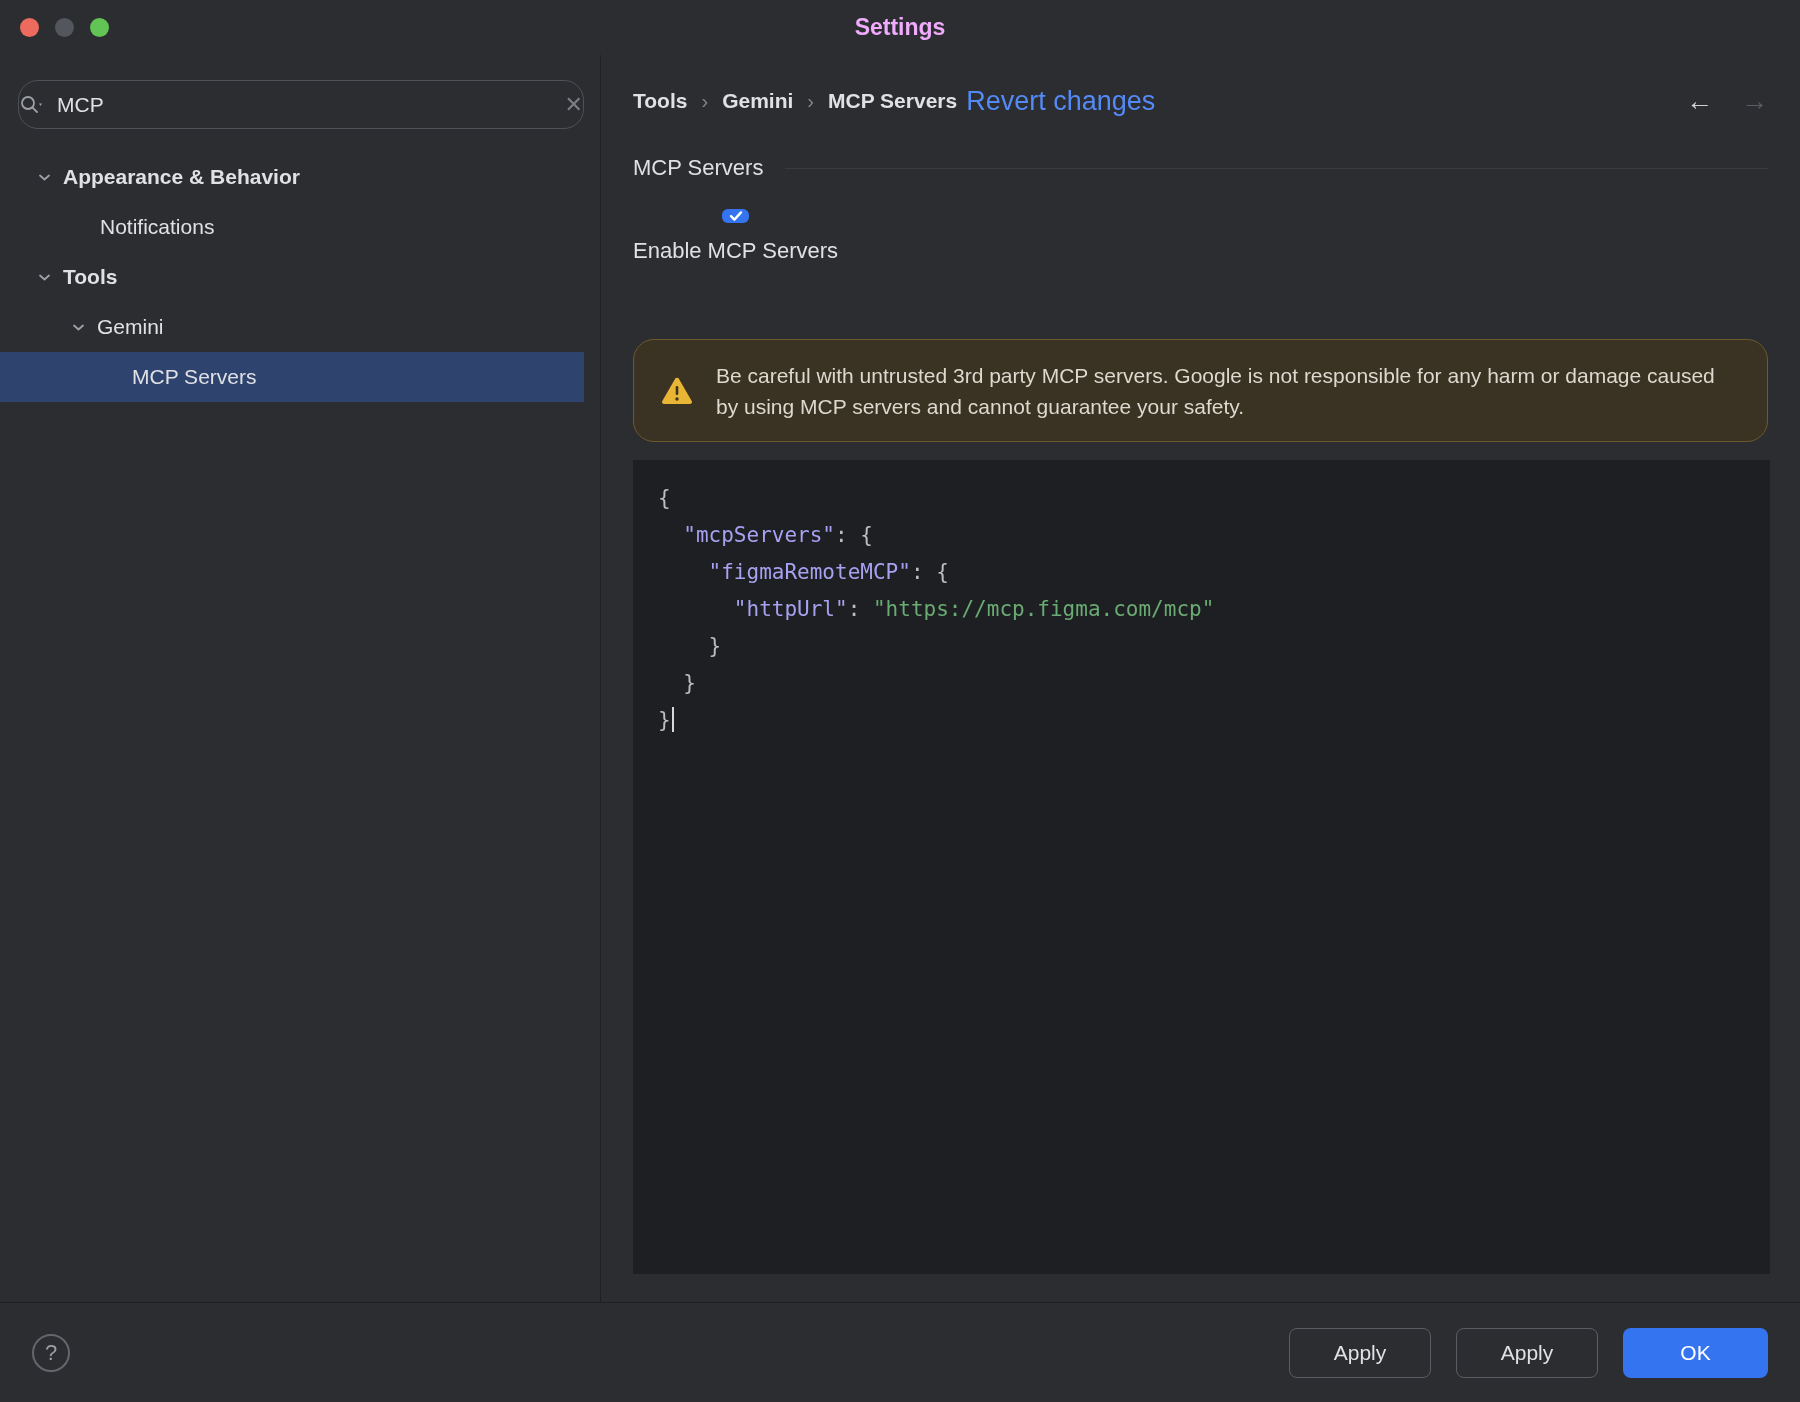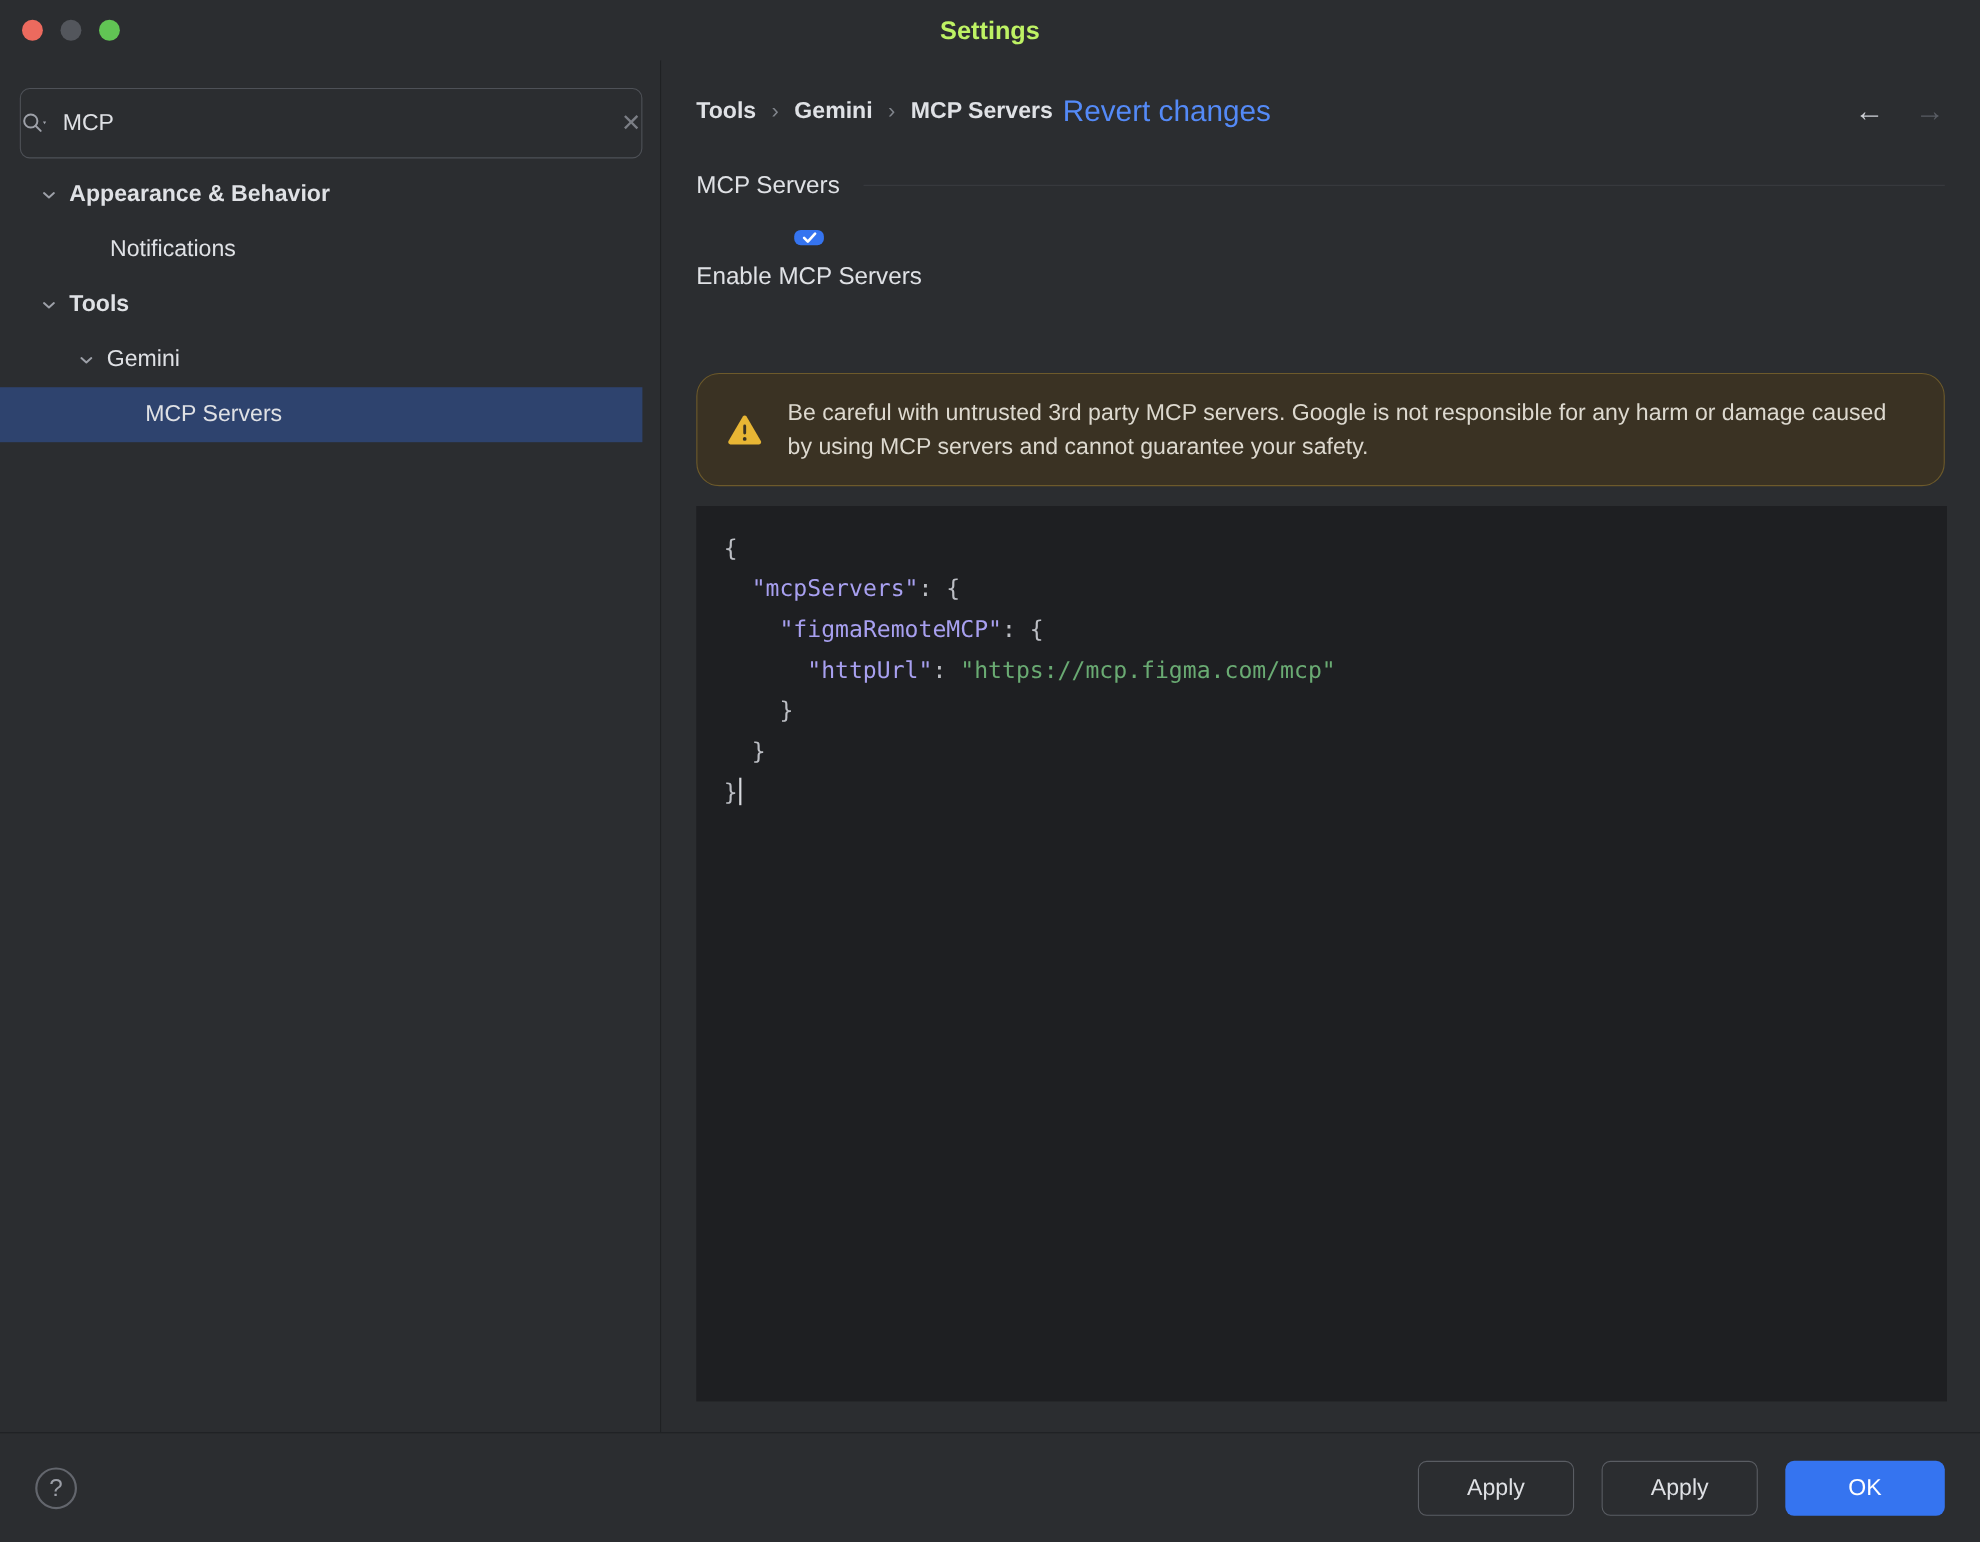--- a/index.html
+++ b/index.html
@@ -13,31 +13,31 @@
   body{
     width:1800px;height:1402px;overflow:hidden;
     background:var(--window_bg);color:var(--text);
     font-family:"Liberation Sans","DejaVu Sans",sans-serif;
   }
   .window{position:relative;width:1800px;height:1402px;background:var(--window_bg);}
 
   
   .titlebar{position:absolute;top:0;left:0;right:0;height:55px;}
   .title{position:absolute;left:0;right:0;top:0;height:55px;line-height:55px;text-align:center;
-         font-size:23px;font-weight:700;color:#bef264;}
+         font-size:23px;font-weight:700;color:#f0abfc;}
   .lights{position:absolute;left:20px;top:18px;display:flex;gap:16px;}
   .light{width:19px;height:19px;border-radius:50%;}
   .light.red{background:#ec6a5e;}
   .light.gray{background:#53565c;}
   .light.green{background:#61c454;}
 
   
   .sidebar{position:absolute;top:55px;left:0;width:601px;bottom:100px;border-right:1px solid var(--divider);}
-  .searchbox{position:absolute;top:25px;left:18px;width:566px;height:64px;border:1px solid #4e5157;
-             border-radius:9px;display:flex;align-items:center;padding:0 0;gap:12px;}
+  .searchbox{position:absolute;top:25px;left:18px;width:566px;height:49px;border:1px solid #4e5157;
+             border-radius:20px;display:flex;align-items:center;padding:0 0;gap:12px;}
   .searchbox input{flex:1;background:transparent;border:none;outline:none;color:var(--text);
              font-size:21px;font-family:inherit;padding:0;}
   .search-clear{color:#7b7e85;font-size:22px;line-height:1;cursor:default;}
   .tree{position:absolute;top:97px;left:0;right:16px;text-align:center;}
   .trow{height:50px;display:flex;align-items:center;font-size:21px;color:var(--text);}
   .trow .chev{display:flex;margin-right:12px;}
   .trow.bold{font-weight:700;}
   .trow.selected{background:var(--selection);}
   .pl0{padding-left:38px;}
   .pl1{padding-left:72px;}

